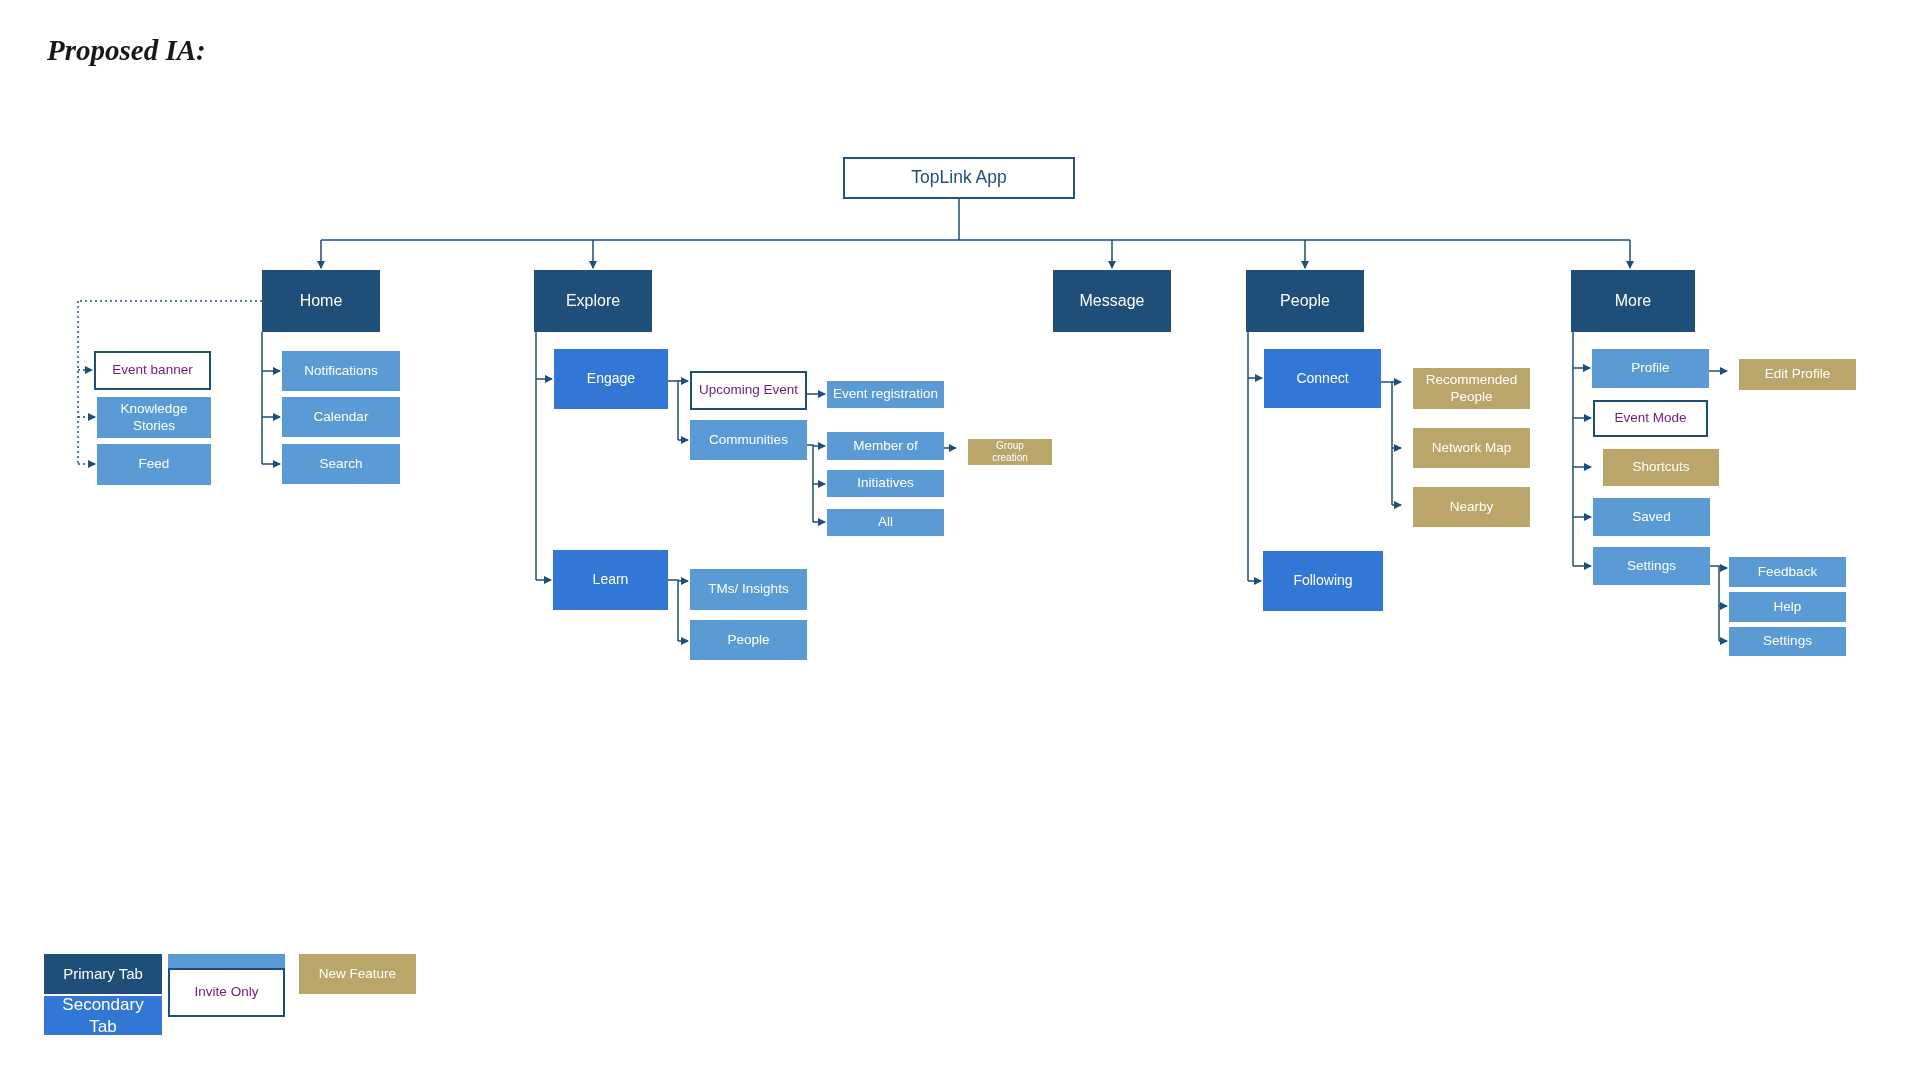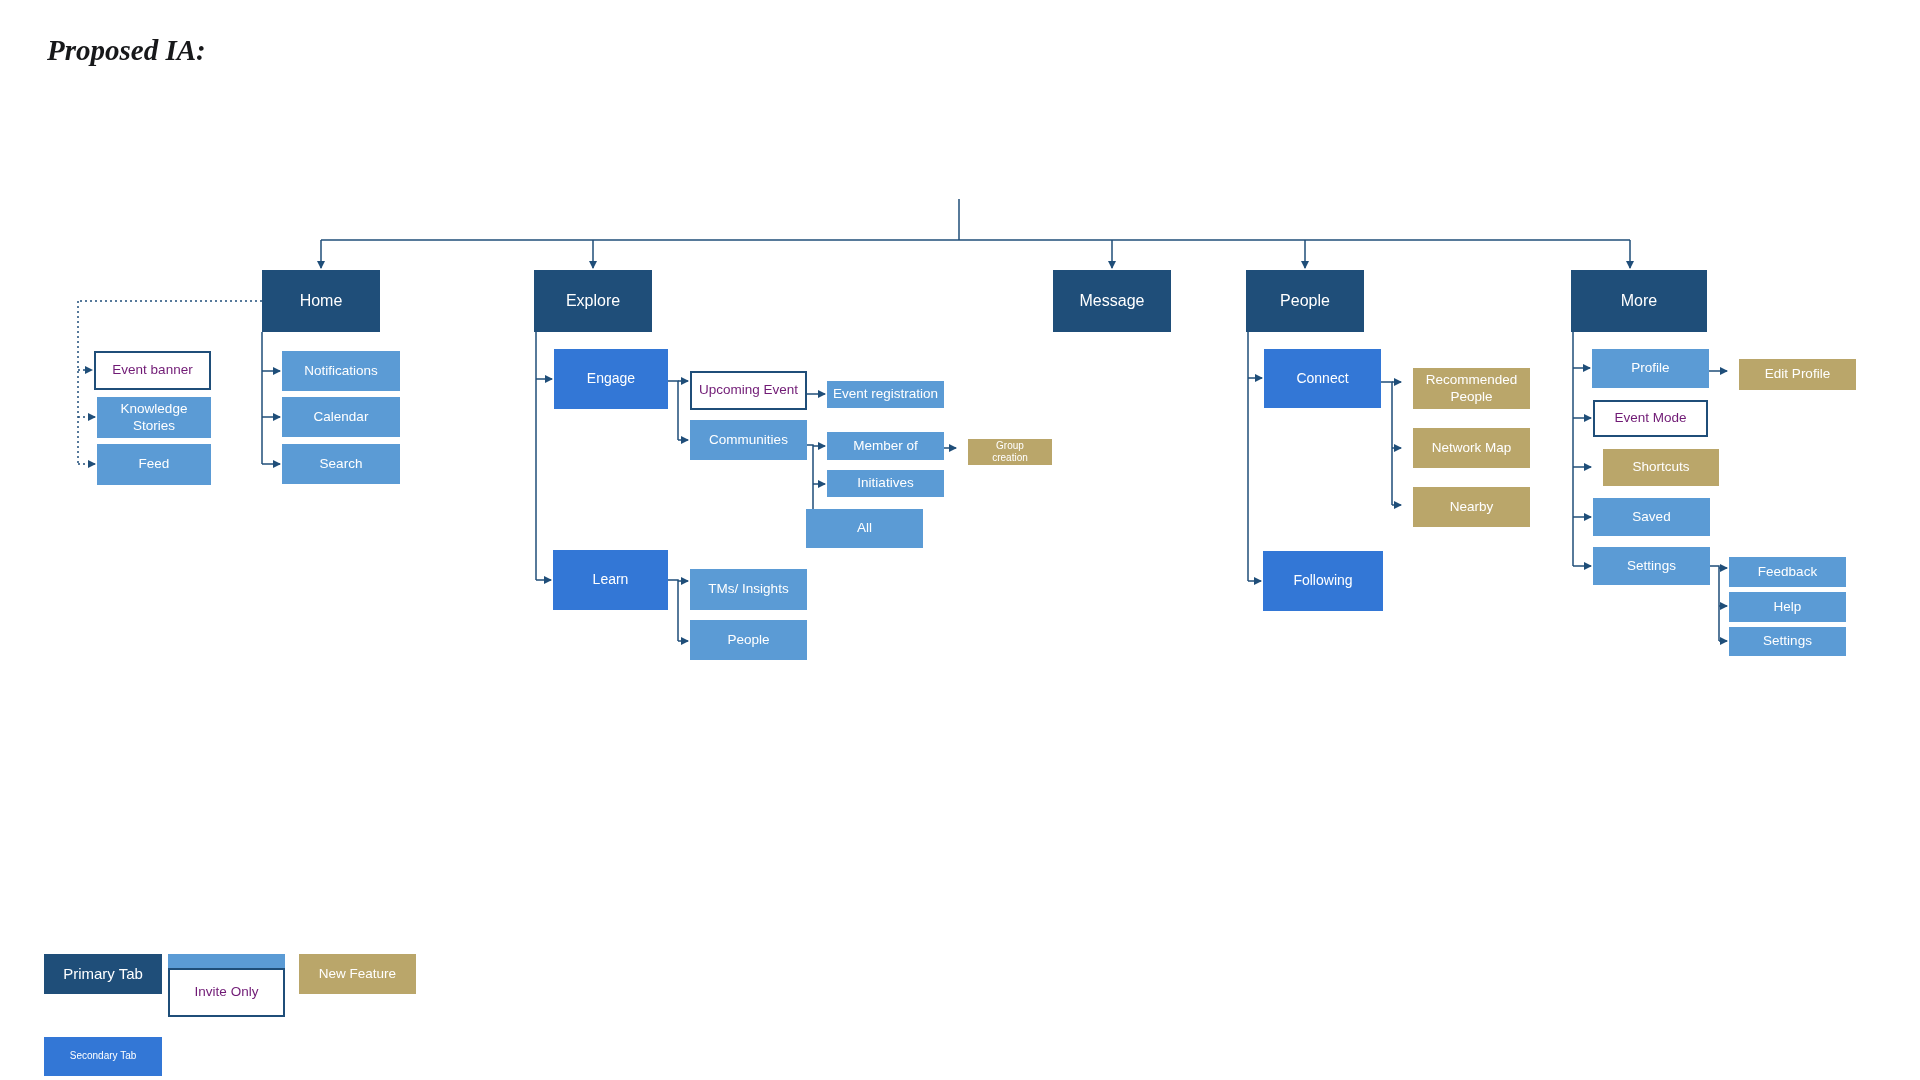--- a/index.html
+++ b/index.html
@@ -83,42 +83,43 @@
       <path d="M1573,517 H1591" marker-end="url(#a)"></path>
       <path d="M1573,566 H1591" marker-end="url(#a)"></path>
       <path d="M1709,371 H1727" marker-end="url(#a)"></path>
       <path d="M1710,566 H1719 V641"></path>
       <path d="M1719,568 H1727" marker-end="url(#a)"></path>
       <path d="M1719,606 H1727" marker-end="url(#a)"></path>
       <path d="M1719,641 H1727" marker-end="url(#a)"></path>
     </g>
   </svg>
 
+  <div class="box rootbox" style="left:843px;top:157px;width:232px;height:42px">TopLink App</div>
 
   <div class="box primary" style="left:262px;top:270px;width:118px;height:62px">Home</div>
   <div class="box primary" style="left:534px;top:270px;width:118px;height:62px">Explore</div>
   <div class="box primary" style="left:1053px;top:270px;width:118px;height:62px">Message</div>
   <div class="box primary" style="left:1246px;top:270px;width:118px;height:62px">People</div>
-  <div class="box primary" style="left:1571px;top:270px;width:136px;height:62px">More</div>
+  <div class="box primary" style="left:1571px;top:270px;width:124px;height:62px">More</div>
 
   <div class="box invite" style="left:94px;top:351px;width:117px;height:39px">Event banner</div>
   <div class="box feature" style="left:97px;top:397px;width:114px;height:41px">Knowledge Stories</div>
   <div class="box feature" style="left:97px;top:444px;width:114px;height:41px">Feed</div>
   <div class="box feature" style="left:282px;top:351px;width:118px;height:40px">Notifications</div>
   <div class="box feature" style="left:282px;top:397px;width:118px;height:40px">Calendar</div>
   <div class="box feature" style="left:282px;top:444px;width:118px;height:40px">Search</div>
 
   <div class="box secondary" style="left:554px;top:349px;width:114px;height:60px">Engage</div>
   <div class="box invite" style="left:690px;top:371px;width:117px;height:39px">Upcoming Event</div>
   <div class="box feature" style="left:827px;top:381px;width:117px;height:27px">Event registration</div>
   <div class="box feature" style="left:690px;top:420px;width:117px;height:40px">Communities</div>
   <div class="box feature" style="left:827px;top:432px;width:117px;height:28px">Member of</div>
   <div class="box newf sm" style="left:958px;top:439px;width:84px;height:26px">Group creation</div>
   <div class="box feature" style="left:827px;top:470px;width:117px;height:27px">Initiatives</div>
-  <div class="box feature" style="left:806px;top:509px;width:117px;height:39px">All</div>
+  <div class="box feature" style="left:827px;top:509px;width:117px;height:27px">All</div>
   <div class="box secondary" style="left:553px;top:550px;width:115px;height:60px">Learn</div>
   <div class="box feature" style="left:690px;top:569px;width:117px;height:41px">TMs/ Insights</div>
   <div class="box feature" style="left:690px;top:620px;width:117px;height:40px">People</div>
 
   <div class="box secondary" style="left:1264px;top:349px;width:117px;height:59px">Connect</div>
   <div class="box newf" style="left:1403px;top:368px;width:117px;height:41px">Recommended People</div>
   <div class="box newf" style="left:1403px;top:428px;width:117px;height:40px">Network Map</div>
   <div class="box newf" style="left:1403px;top:487px;width:117px;height:40px">Nearby</div>
   <div class="box secondary" style="left:1263px;top:551px;width:120px;height:60px">Following</div>
 
@@ -128,16 +129,16 @@
   <div class="box newf" style="left:1593px;top:449px;width:116px;height:37px">Shortcuts</div>
   <div class="box feature" style="left:1593px;top:498px;width:117px;height:38px">Saved</div>
   <div class="box feature" style="left:1593px;top:547px;width:117px;height:38px">Settings</div>
   <div class="box feature" style="left:1729px;top:557px;width:117px;height:30px">Feedback</div>
   <div class="box feature" style="left:1729px;top:592px;width:117px;height:30px">Help</div>
   <div class="box feature" style="left:1729px;top:627px;width:117px;height:29px">Settings</div>
 
   <div class="box primary" style="left:44px;top:954px;width:118px;height:40px;font-size:15px">Primary Tab</div>
   <div class="box feature" style="left:168px;top:954px;width:117px;height:40px">Feature</div>
   <div class="box newf" style="left:289px;top:954px;width:117px;height:40px">New Feature</div>
-  <div class="box secondary" style="left:44px;top:1037px;width:118px;height:39px;font-size:10px">Secondary Tab</div>
+  <div class="box secondary" style="left:44px;top:996px;width:118px;height:39px;font-size:17px">Secondary Tab</div>
   <div class="box invite" style="left:168px;top:968px;width:117px;height:49px">Invite Only</div>
 
 </div>
 
 </body></html>

